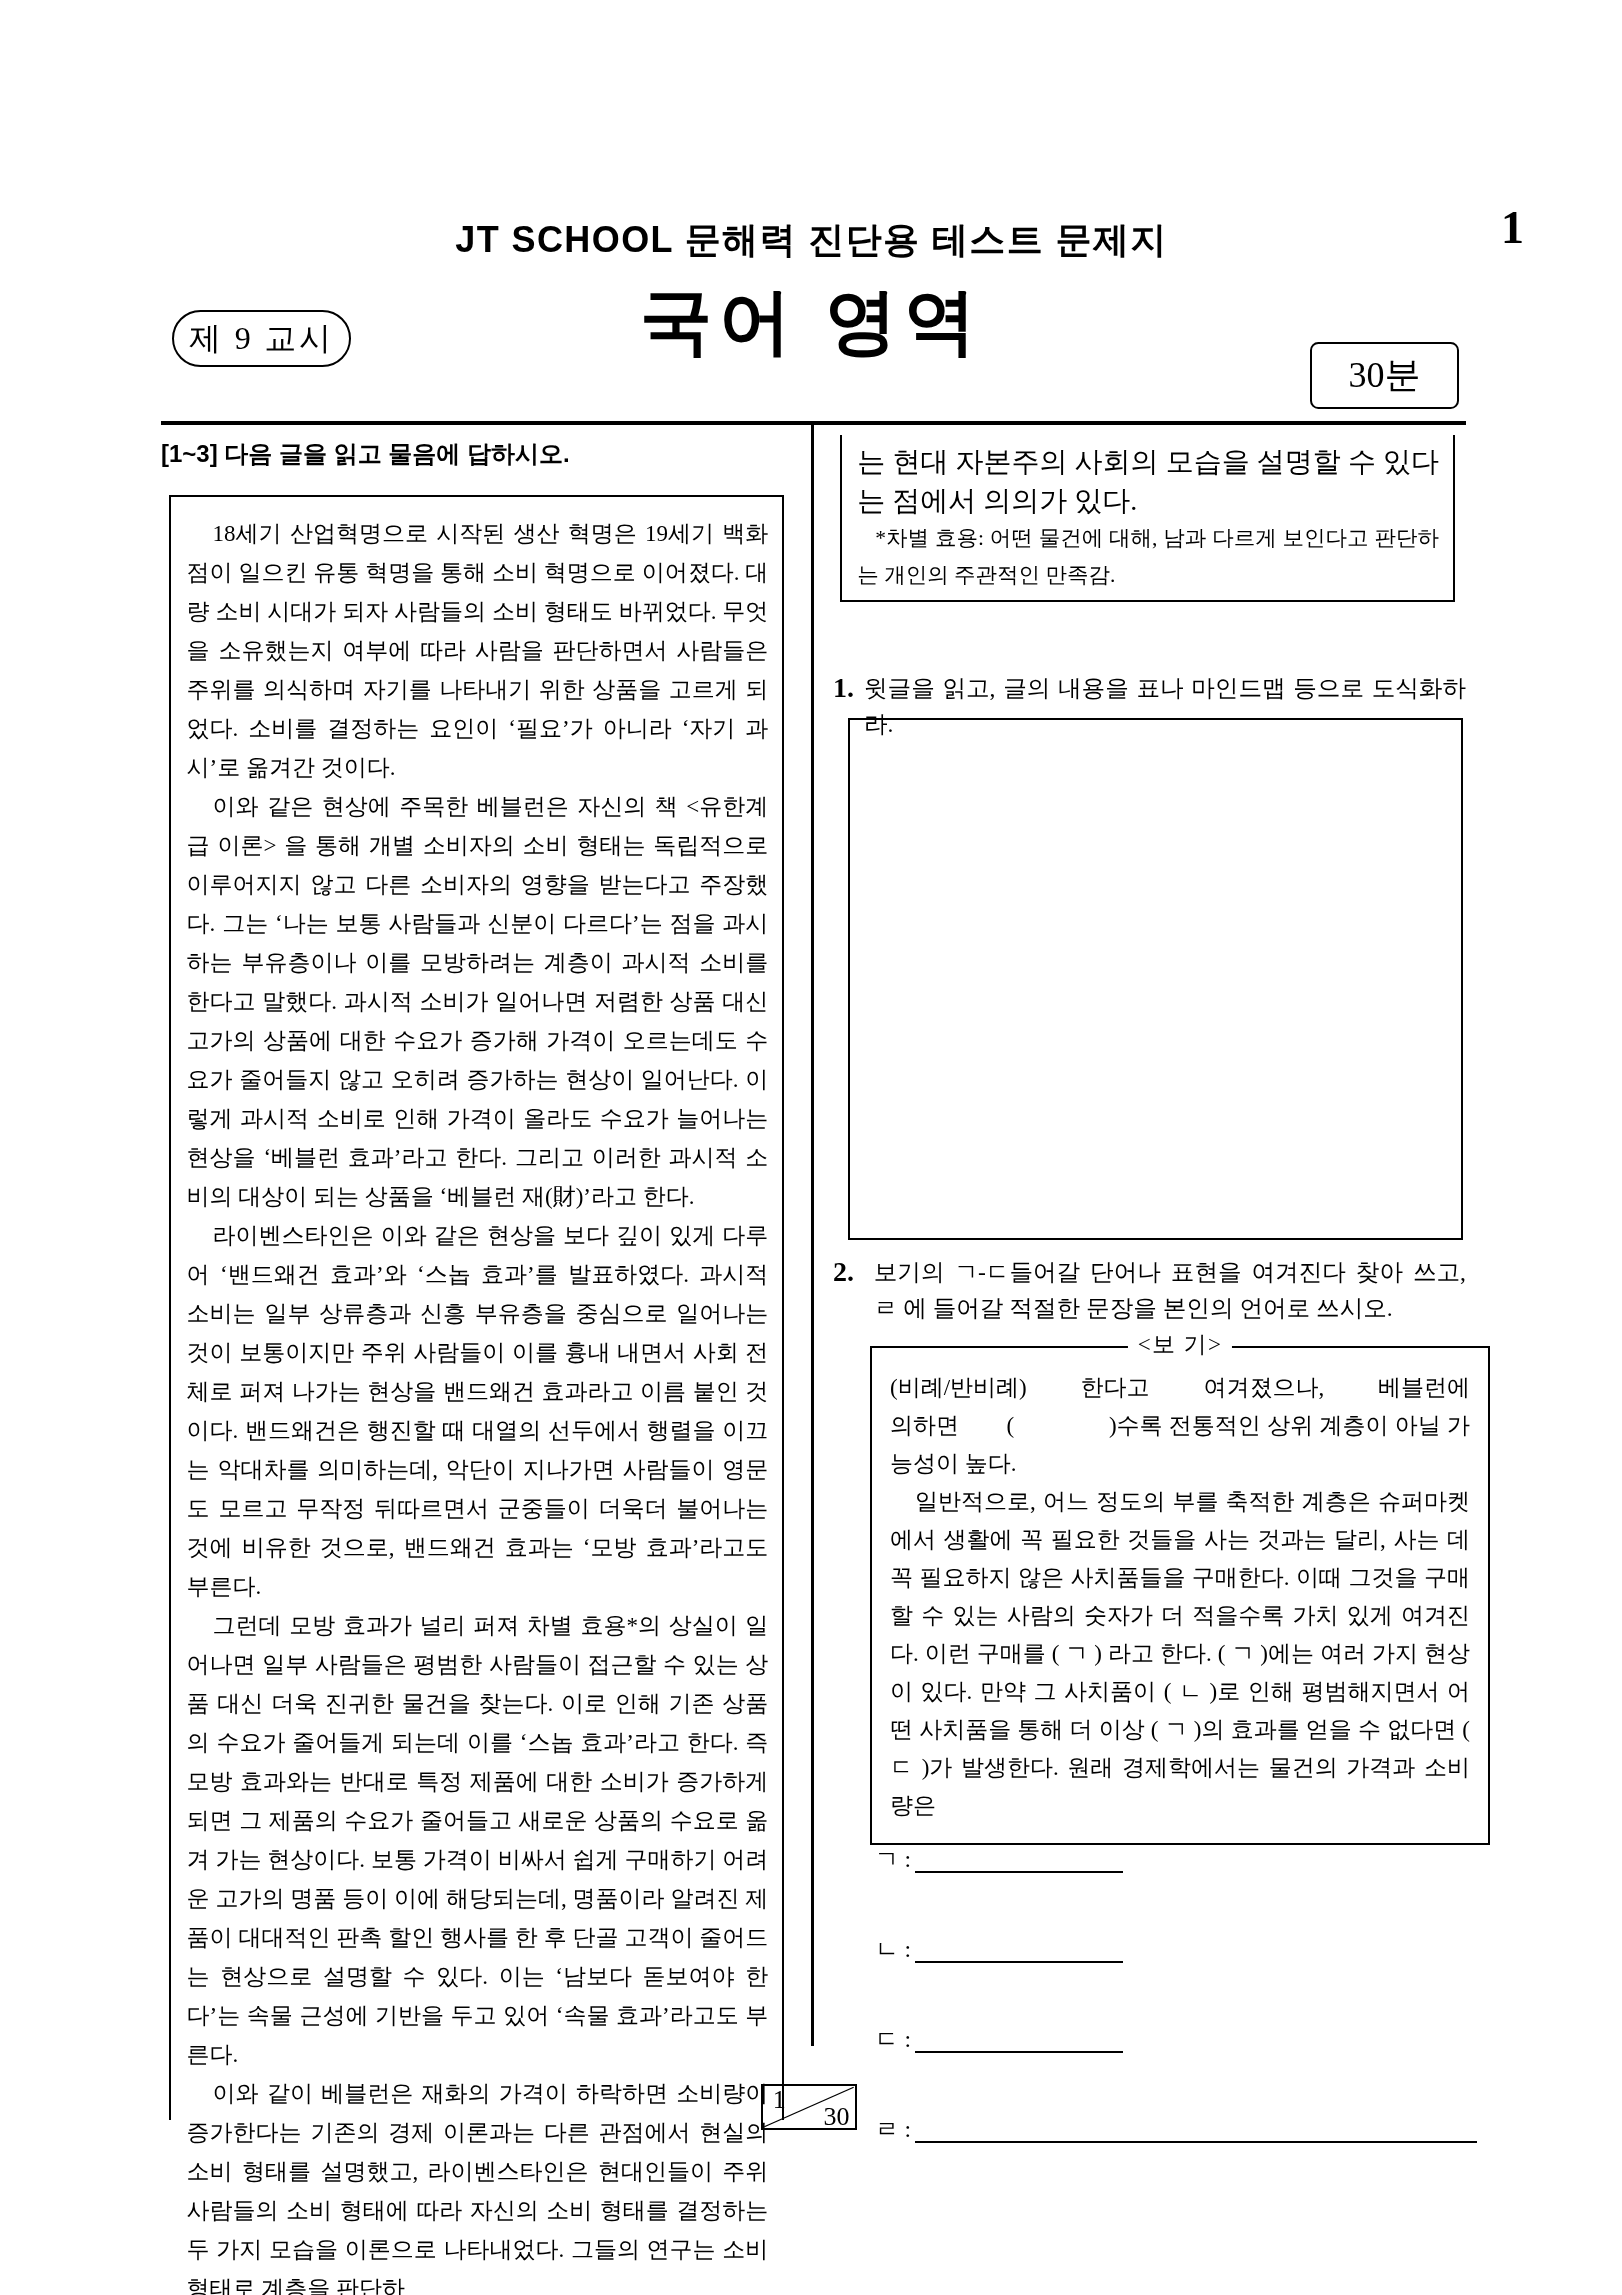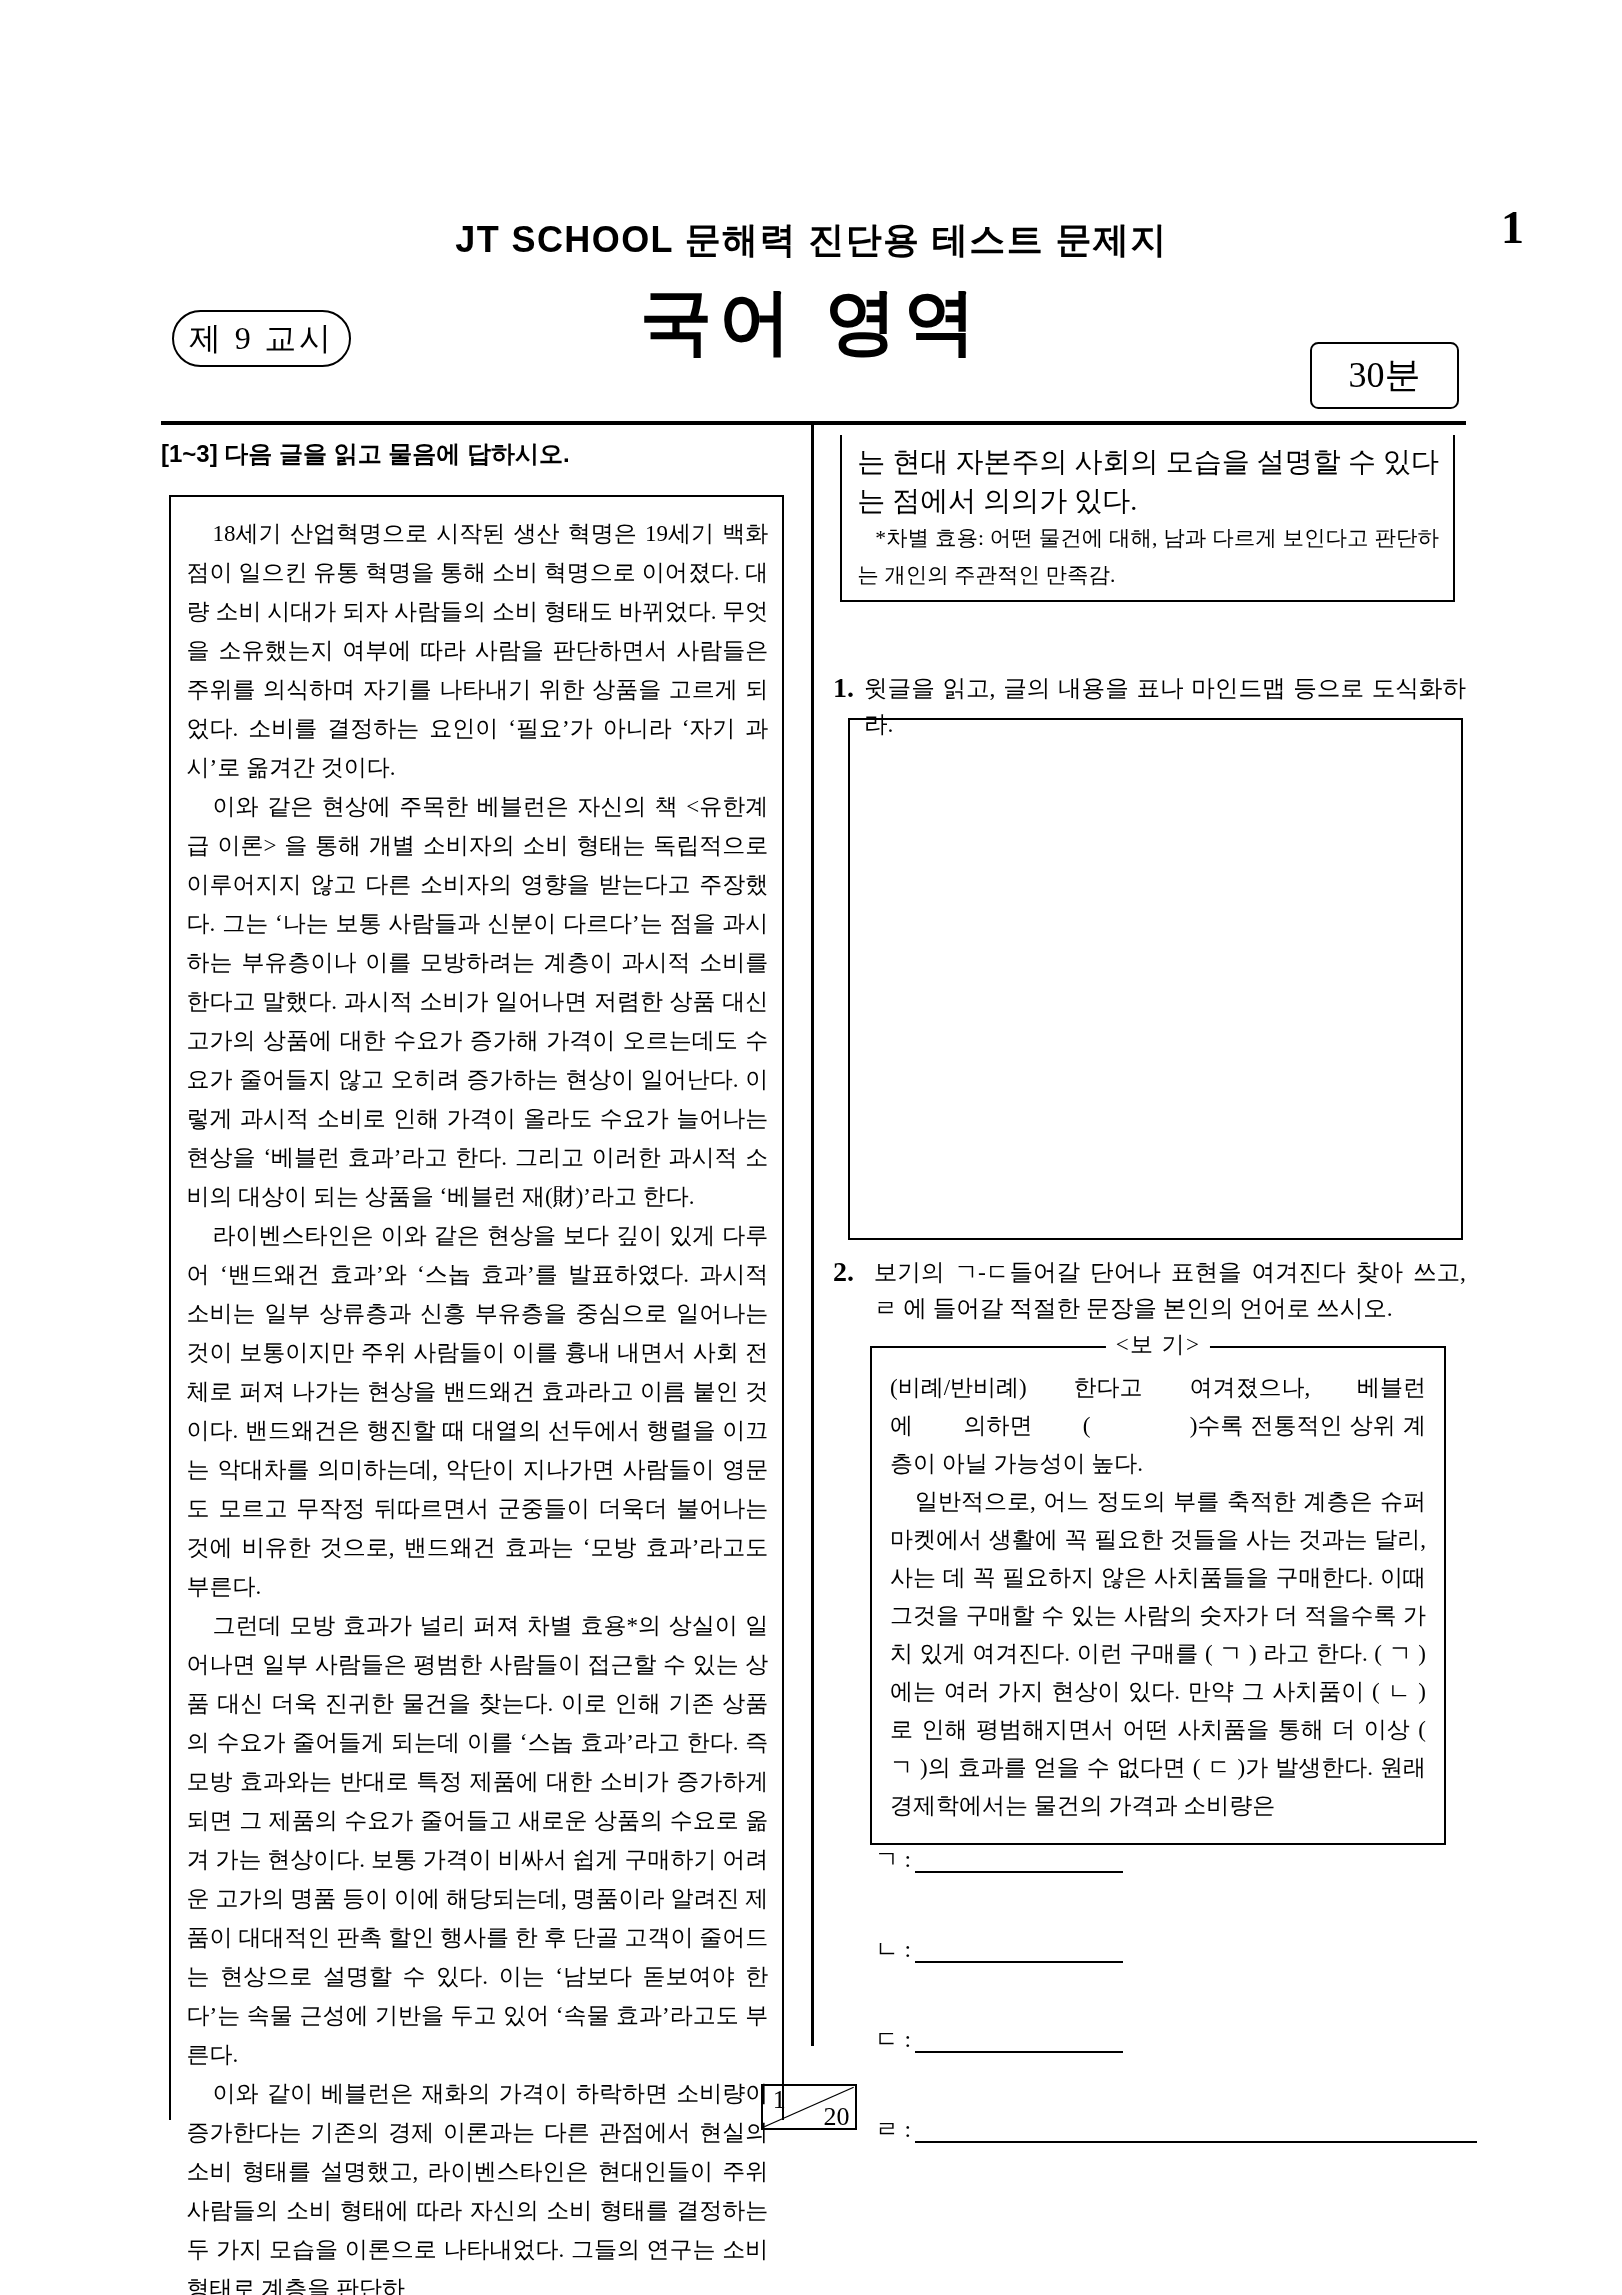--- a/index.html
+++ b/index.html
@@ -214,21 +214,21 @@
   }
 
   #q2 { top: 833px; }
   #q2 .q-text { padding-left: 9.7px; }
 
   
   #bogi-wrap {
     position: absolute;
     left: 37px;
     top: 925px;
-    width: 576px;
+    width: 620px;
   }
   #bogi-box {
     position: relative;
     border: 2.1px solid #000;
     box-sizing: border-box;
     padding: 21px 18px 18px 18px;
   }
   #bogi-caption {
     position: absolute;
     left: 50%;
@@ -400,17 +400,17 @@
       </div>
     </div>
 
   </div>
 
   <div id="footer-page-box">
     <svg class="slash" viewBox="0 0 138 66" preserveAspectRatio="none">
       <line x1="2" y1="64" x2="136" y2="2" stroke="#000" stroke-width="2"></line>
     </svg>
     <span id="footer-cur">1</span>
-    <span id="footer-total">20</span>
+    <span id="footer-total">30</span>
   </div>
 
 </div>
 
 
 </body></html>

